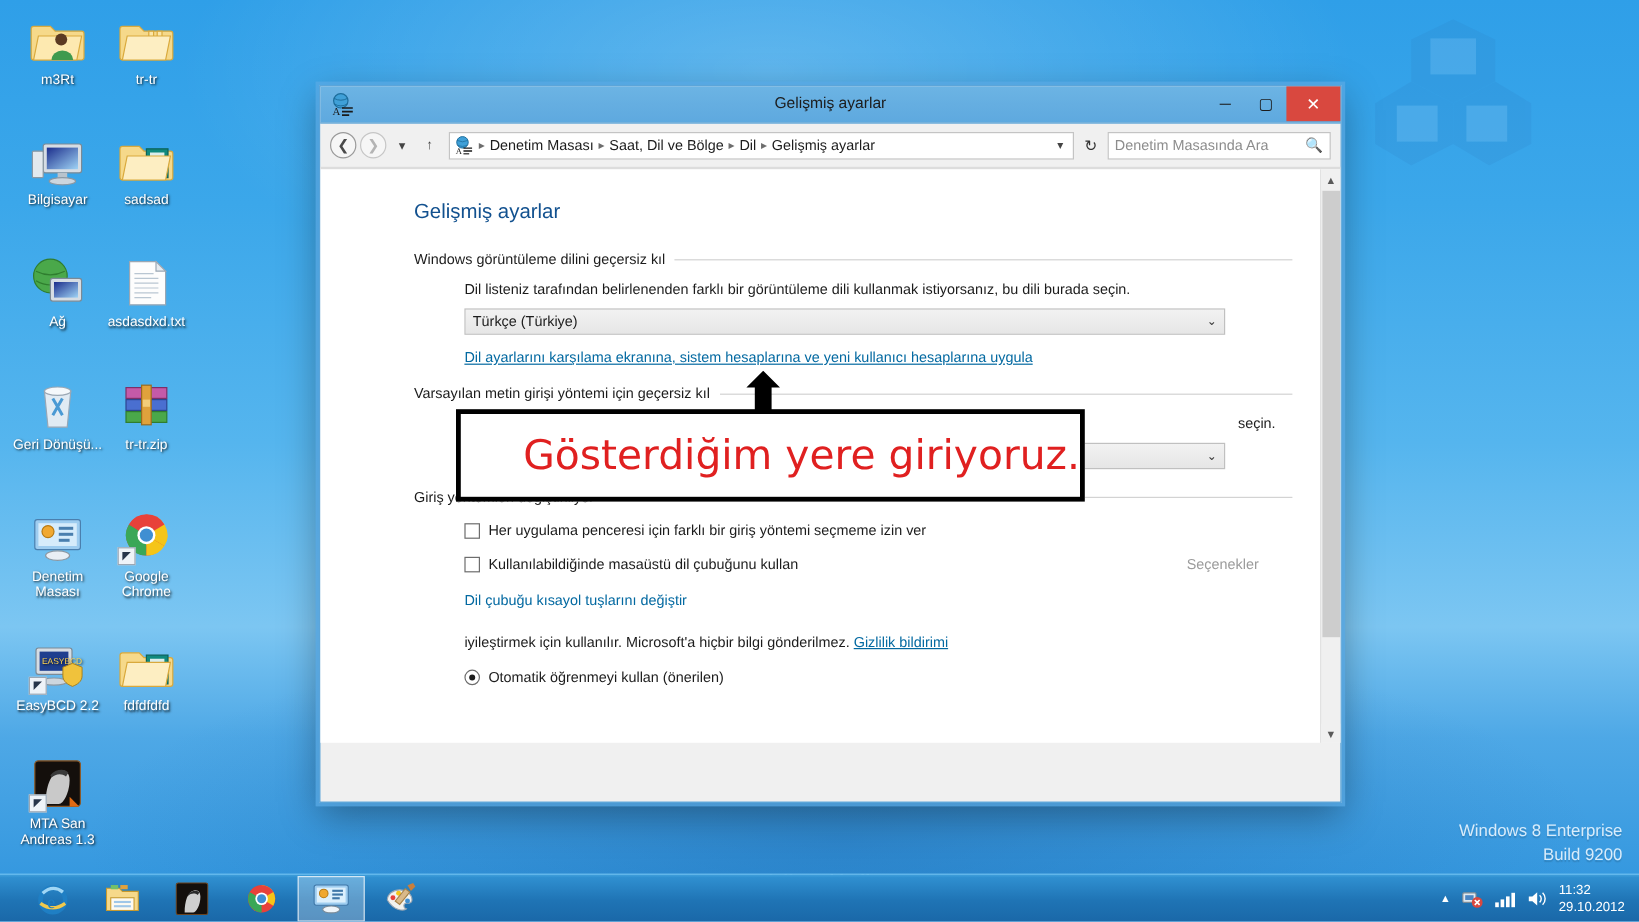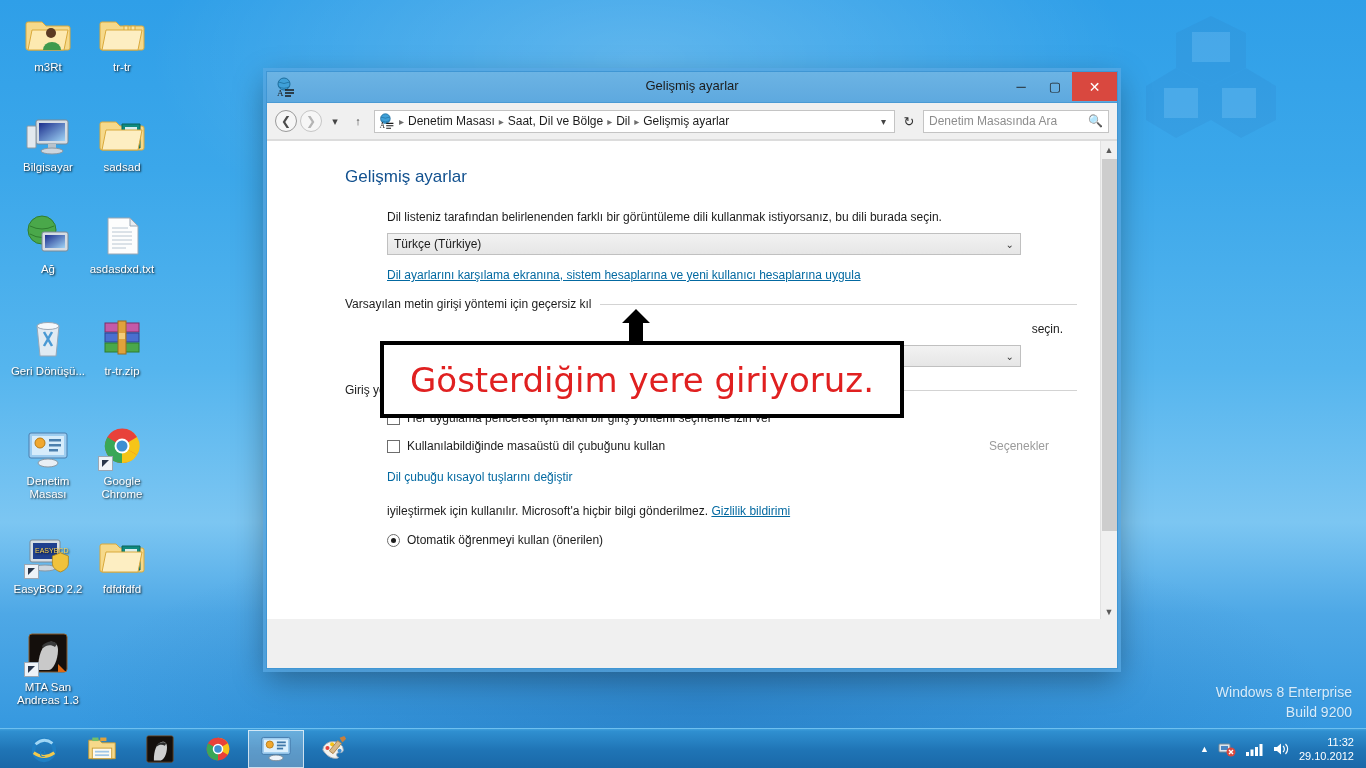--- a/index.html
+++ b/index.html
@@ -178,21 +178,21 @@
     display: flex; align-items: center; justify-content: center;
     background: linear-gradient(180deg, #f4f4f4, #eaeaea);
     border: 1px solid #adadad; color: #1c1c1c;
   }
   .btn.disabled { color: #a0a0a0; border-color: #cfcfcf; background: #f0f0f0; }
 
   
   .anno-box {
     position: absolute; left: 380px; top: 341px; width: 524px; height: 77px;
     border: 4px solid #000; background: #fff; z-index: 40;
-    display: flex; align-items: center; justify-content: center;
+    display: flex; align-items: center; justify-content: flex-end;
   }
   .anno-text {
     color: #e02020; font-size: 34px; line-height: 36px; white-space: nowrap;
     font-family: "DejaVu Sans", sans-serif;
   }
   .anno-arrow {
     position: absolute; left: 621px; top: 309px; width: 30px; height: 36px; z-index: 41;
   }
 
   
@@ -208,21 +208,21 @@
     position: relative;
   }
   .task.active {
     background: rgba(255,255,255,0.28);
     border: 1px solid rgba(255,255,255,0.7);
   }
   .tray {
     margin-left: auto; display: flex; align-items: center; gap: 9px; padding-right: 12px;
     color: #fff; font-size: 11px;
   }
-  .tray-clock { text-align: right; line-height: 14px; }
+  .tray-clock { text-align: left; line-height: 14px; }
 
   .watermark {
     position: absolute; right: 14px; bottom: 46px; text-align: right;
     color: #d8ecfb; font-size: 14px; line-height: 20px;
     text-shadow: 0 1px 1px rgba(0,0,0,0.15);
   }
   .site-wm {
     position: absolute; left: 0; right: 0; bottom: 26px; text-align: center;
     color: #cfe6f8; font-size: 14px; font-weight: bold;
     text-shadow: 1px 1px 0 rgba(255,255,255,0.35);
@@ -481,20 +481,24 @@
       <span class="sicon">🔍</span>
     </div>
   </div>
 
   <div class="pane">
     <div class="pane-inner">
 
       <div class="page-title">Gelişmiş ayarlar</div>
 
       <div class="group">
+        <div class="group-head">
+          <span>Windows görüntüleme dilini geçersiz kıl</span>
+          <span class="rule"></span>
+        </div>
         <div class="indent">
           <div class="desc">Dil listeniz tarafından belirlenenden farklı bir görüntüleme dili kullanmak istiyorsanız, bu dili burada seçin.</div>
           <div class="combo">
             <span>Türkçe (Türkiye)</span>
             <span class="arrow">⌄</span>
           </div>
           <div class="link-row">
             <a class="link">Dil ayarlarını karşılama ekranına, sistem hesaplarına ve yeni kullanıcı hesaplarına uygula</a>
           </div>
         </div>

